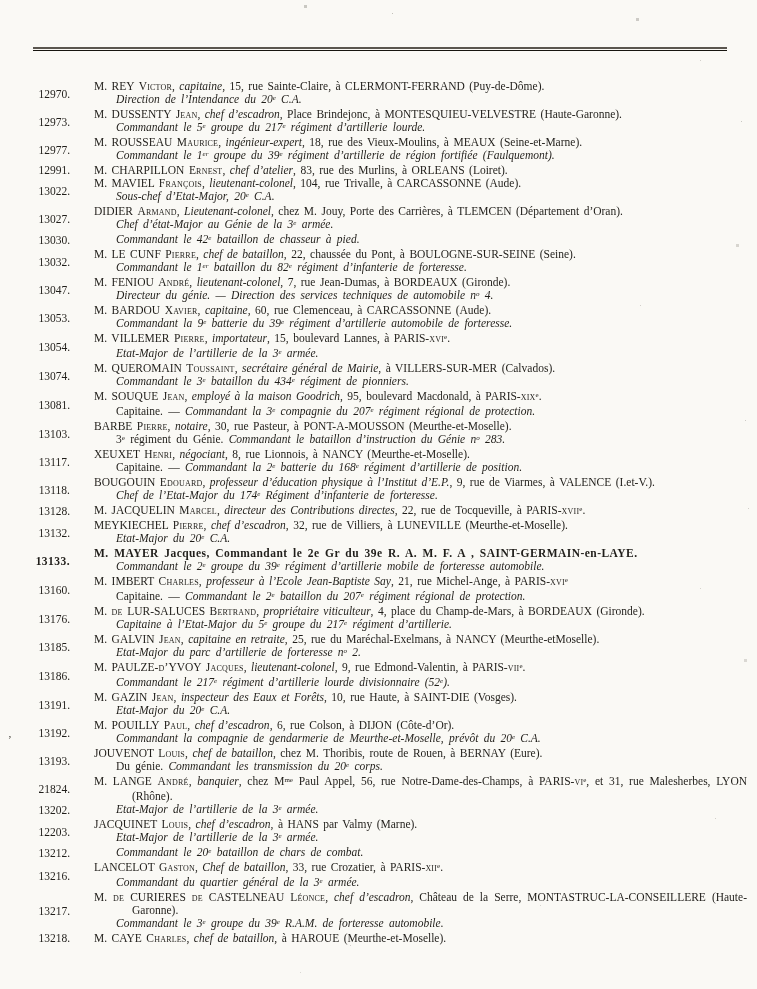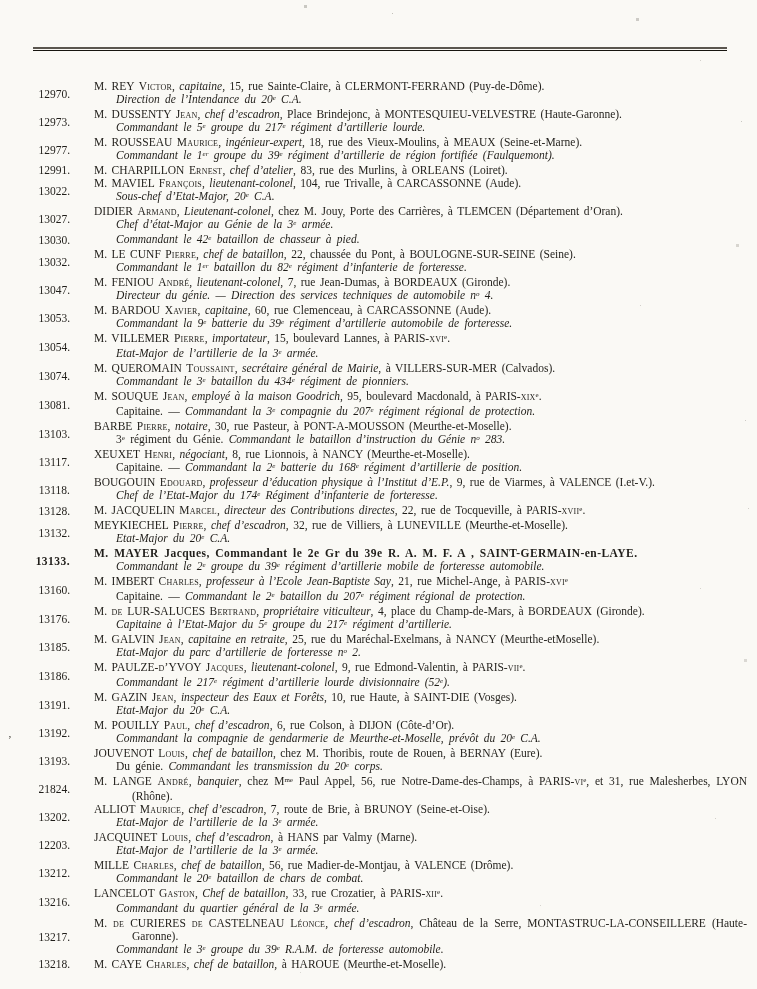--- a/index.html
+++ b/index.html
@@ -275,35 +275,33 @@
       </div>
       <div class="entry">
         <div class="num">21824.</div>
         <div class="body">
           <div class="l1"><span class="sg-n">M. LANGE </span><span class="sg-sc">André</span><span class="sg-n">, </span><span class="sg-i">banquier</span><span class="sg-n">, chez M</span><span class="sg-sup">me</span><span class="sg-n"> Paul Appel, 56, rue Notre-Dame-des-Champs, à PARIS-</span><span class="sg-sc">vi</span><span class="sg-sup">e</span><span class="sg-n">, et 31, rue Malesherbes, LYON (Rhône).</span></div>
         </div>
       </div>
       <div class="entry">
         <div class="num">13202.</div>
         <div class="body">
-          <div class="l1"><span class="sg-n">ALLIOT </span><span class="sg-sc">Maurice</span><span class="sg-n">, </span><span class="sg-i">chef d’escadron</span><span class="sg-n">, 7, route de Brie, à BRUNOY (Seine-et-Oise).</span></div>
           <div class="l2"><span class="sg-i">Etat-Major de l’artillerie de la 3</span><span class="sg-isup">e</span><span class="sg-i"> armée.</span></div>
         </div>
       </div>
       <div class="entry">
         <div class="num">12203.</div>
         <div class="body">
           <div class="l1"><span class="sg-n">JACQUINET </span><span class="sg-sc">Louis</span><span class="sg-n">, </span><span class="sg-i">chef d’escadron</span><span class="sg-n">, à HANS par Valmy (Marne).</span></div>
           <div class="l2"><span class="sg-i">Etat-Major de l’artillerie de la 3</span><span class="sg-isup">e</span><span class="sg-i"> armée.</span></div>
         </div>
       </div>
       <div class="entry">
         <div class="num">13212.</div>
         <div class="body">
-          <div class="l1"><span class="sg-n">MILLE </span><span class="sg-sc">Charles</span><span class="sg-n">, </span><span class="sg-i">chef de bataillon</span><span class="sg-n">, 56, rue Madier-de-Montjau, à VALENCE (Drôme).</span></div>
           <div class="l2"><span class="sg-i">Commandant le 20</span><span class="sg-isup">e</span><span class="sg-i"> bataillon de chars de combat.</span></div>
         </div>
       </div>
       <div class="entry">
         <div class="num">13216.</div>
         <div class="body">
           <div class="l1"><span class="sg-n">LANCELOT </span><span class="sg-sc">Gaston</span><span class="sg-n">, </span><span class="sg-i">Chef de bataillon</span><span class="sg-n">, 33, rue Crozatier, à PARIS-</span><span class="sg-sc">xii</span><span class="sg-sup">e</span><span class="sg-n">.</span></div>
           <div class="l2"><span class="sg-i">Commandant du quartier général de la 3</span><span class="sg-isup">e</span><span class="sg-i"> armée.</span></div>
         </div>
       </div>

